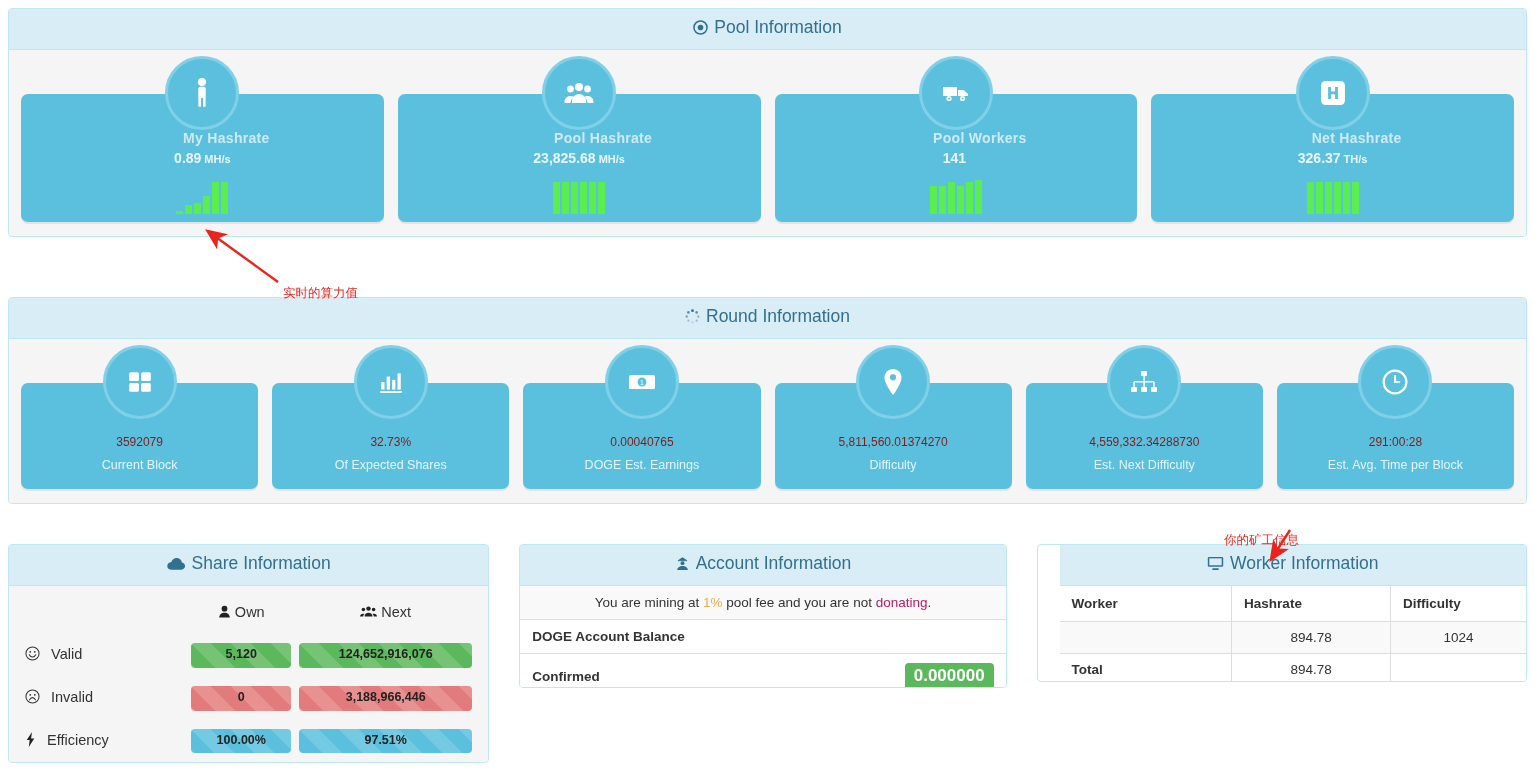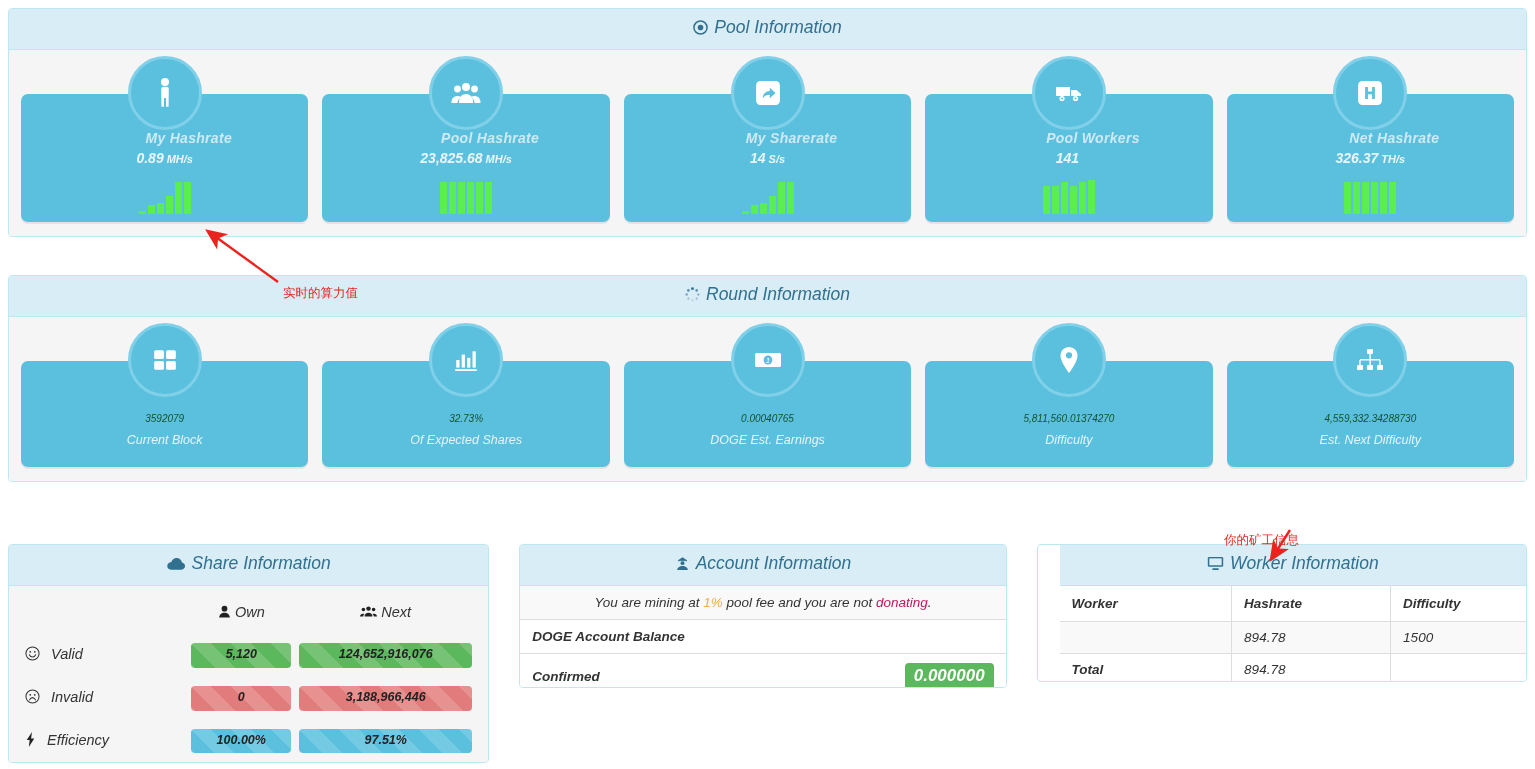--- a/index.html
+++ b/index.html
@@ -10,21 +10,20 @@
     overflow: hidden;
   }
   .page { width: 1535px; height: 769px; position: relative; }
 
   
   .panel {
     border: 1px solid #bce8f1;
     border-radius: 4px;
     background: #ffffff;
     overflow: hidden;
-    font-style: italic;
   }
   .panel-head {
     background: #d9edf7;
     border-bottom: 1px solid #bce8f1;
     color: #31708f;
     font-size: 17.5px;
     text-align: center;
     padding: 8px 10px 9px;
     line-height: 1.2;
     white-space: nowrap;
@@ -120,21 +119,21 @@
     transform: translateX(-50%);
     width: 74px; height: 74px;
     border-radius: 50%;
     background: #5bc0de;
     border: 3px solid #7fd0e8;
     display: flex;
     align-items: center;
     justify-content: center;
   }
   .round-card .bubble svg { fill: #ffffff; }
-  .round-value { color: #14532d; font-size: 10px; }
+  .round-value { color: #7f1d1d; font-size: 12px; }
   .round-label { color: #e3f4fa; font-size: 12.5px; margin-top: 9px; }
 
   
   .bottom {
     position: absolute;
     top: 536px; left: 8px; right: 8px;
     display: flex;
     gap: 30px;
   }
   .col-share { width: 484px; }
@@ -223,21 +222,21 @@
   }
   .wk-table th:last-child { border-right: none; }
   .wk-table td {
     font-size: 13.5px;
     color: #333;
     padding: 8px 12px;
     border-bottom: 1px solid #ddd;
     border-right: 1px solid #ddd;
   }
   .wk-table td:last-child { border-right: none; }
-  .wk-table td.num { text-align: left; }
+  .wk-table td.num { text-align: center; }
   .wk-table tr.alt td { background: #f9f9f9; }
   .wk-name-redacted {
     display: inline-block;
     position: relative;
     color: #8a8a8a;
     font-size: 13px;
     min-width: 86px;
   }
   .wk-name-redacted::after {
     content: "";
@@ -313,38 +312,20 @@
           <div class="spark">
             <i style="height:32px"></i>
               <i style="height:32px"></i>
               <i style="height:32px"></i>
               <i style="height:32px"></i>
               <i style="height:32px"></i>
               <i style="height:32px"></i>
           </div>
         </div>
 
-        <div class="stat-card">
-          <div class="bubble">
-            <svg width="26" height="26" viewBox="0 0 24 24">
-                <rect x="1" y="1" width="22" height="22" rx="4"></rect>
-                <path d="M7 17c.4-4.4 3-6.6 6.6-6.8V7.2L19 12l-5.4 4.8v-3.2C10.9 13.6 8.8 14.6 7 17z" fill="#5bc0de"></path>
-              </svg>
-          </div>
-          <div class="stat-title">My Sharerate</div>
-          <div class="stat-value"><span>14</span><span class="unit">S/s</span></div>
-          <div class="spark">
-            <i style="height:3px"></i>
-              <i style="height:9px"></i>
-              <i style="height:11px"></i>
-              <i style="height:18px"></i>
-              <i style="height:32px"></i>
-              <i style="height:32px"></i>
-          </div>
-        </div>
 
         <div class="stat-card">
           <div class="bubble">
             <svg width="30" height="22" viewBox="0 0 30 22">
                 <path d="M2 5h14v9H2z"></path>
                 <path d="M17 8h5.4l4.6 4v2h-10z"></path>
                 <circle cx="8" cy="16.5" r="2.6"></circle>
                 <circle cx="21.5" cy="16.5" r="2.6"></circle>
                 <circle cx="8" cy="16.5" r="1" fill="#5bc0de"></circle>
                 <circle cx="21.5" cy="16.5" r="1" fill="#5bc0de"></circle>
@@ -378,21 +359,21 @@
               <i style="height:32px"></i>
               <i style="height:32px"></i>
               <i style="height:32px"></i>
           </div>
         </div>
 
       </div>
     </div>
   </div>
 
-  <div class="panel section" style="margin-top:38px">
+  <div class="panel section" style="margin-top:60px">
     <div class="panel-head">
       <span class="hicon">
         <svg width="15" height="15" viewBox="0 0 16 16">
           <circle cx="8" cy="1.8" r="1.5" fill="#31708f"></circle>
             <circle cx="12.4" cy="3.6" r="1.35" fill="#5b8fad"></circle>
           <circle cx="14.2" cy="8" r="1.2" fill="#7fa6bd"></circle>
             <circle cx="12.4" cy="12.4" r="1.2" fill="#9dbcd0"></circle>
           <circle cx="8" cy="14.2" r="1.2" fill="#b7cfdf"></circle>
             <circle cx="3.6" cy="12.4" r="1.2" fill="#9dbcd0"></circle>
           <circle cx="1.8" cy="8" r="1.3" fill="#7fa6bd"></circle>
@@ -464,20 +445,31 @@
                 <rect x="4" y="11" width="20" height="1.5"></rect>
                 <rect x="3.3" y="12" width="1.4" height="5"></rect>
                 <rect x="13.4" y="12" width="1.4" height="5"></rect>
                 <rect x="23.3" y="12" width="1.4" height="5"></rect>
               </svg>
           </div>
           <div class="round-value">4,559,332.34288730</div>
           <div class="round-label">Est. Next Difficulty</div>
         </div>
 
+        <div class="round-card">
+          <div class="bubble">
+            <svg width="26" height="26" viewBox="0 0 24 24">
+                <circle cx="12" cy="12" r="10.5" fill="none" stroke="#ffffff" stroke-width="2"></circle>
+                <rect x="11.2" y="5.5" width="1.8" height="7.2" rx=".8"></rect>
+                <rect x="11.2" y="11" width="5.6" height="1.8" rx=".8"></rect>
+              </svg>
+          </div>
+          <div class="round-value">291:00:28</div>
+          <div class="round-label">Est. Avg. Time per Block</div>
+        </div>
 
       </div>
     </div>
   </div>
 
   <div class="bottom">
 
     <div class="panel col-share">
       <div class="panel-head">
         <span class="hicon">
@@ -619,21 +611,21 @@
       <table class="wk-table">
         <tbody>
             <tr>
           <th style="width:172px">Worker</th>
           <th style="width:159px">Hashrate</th>
           <th>Difficulty</th>
         </tr>
         <tr class="alt">
           <td><span class="wk-name-redacted"></span></td>
           <td class="num">894.78</td>
-          <td class="num">1500</td>
+          <td class="num">1024</td>
         </tr>
         <tr>
           <td style="font-weight:bold">Total</td>
           <td class="num">894.78</td>
           <td class="num"></td>
         </tr>
       </tbody>
         </table>
 
     </div>

